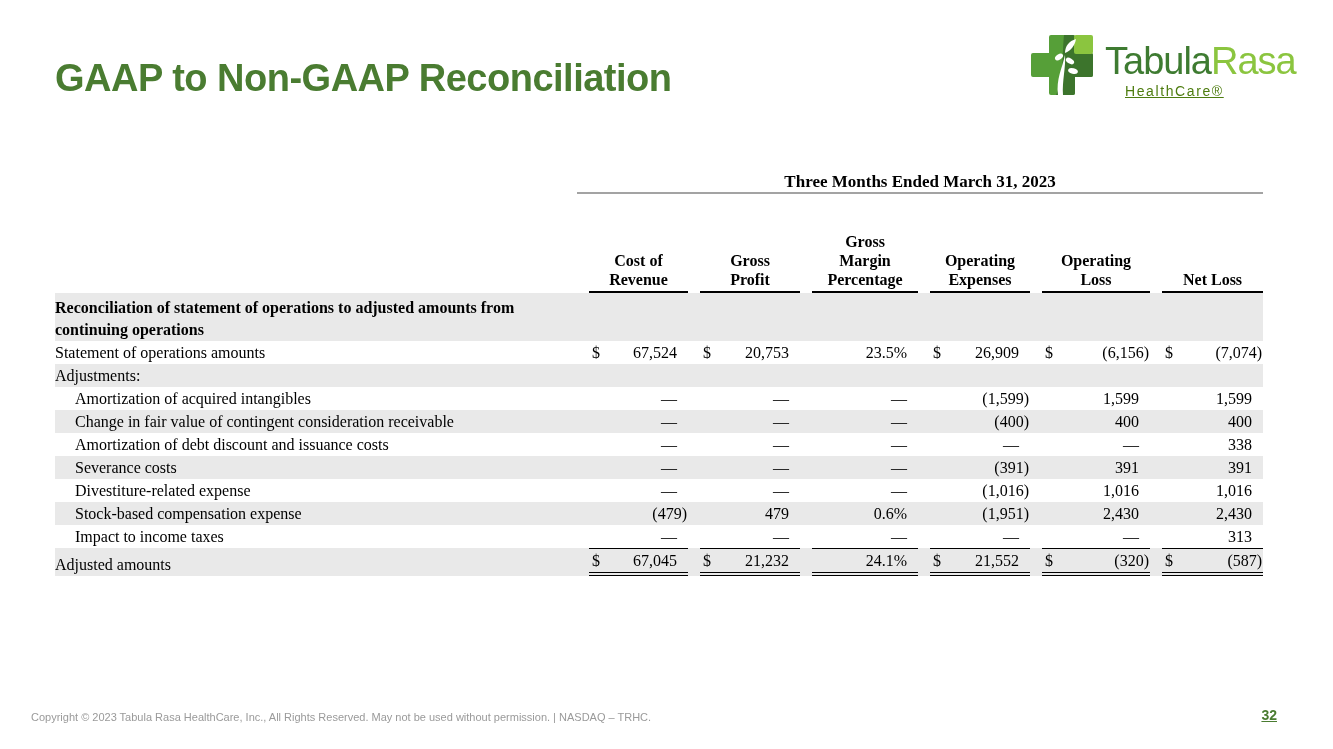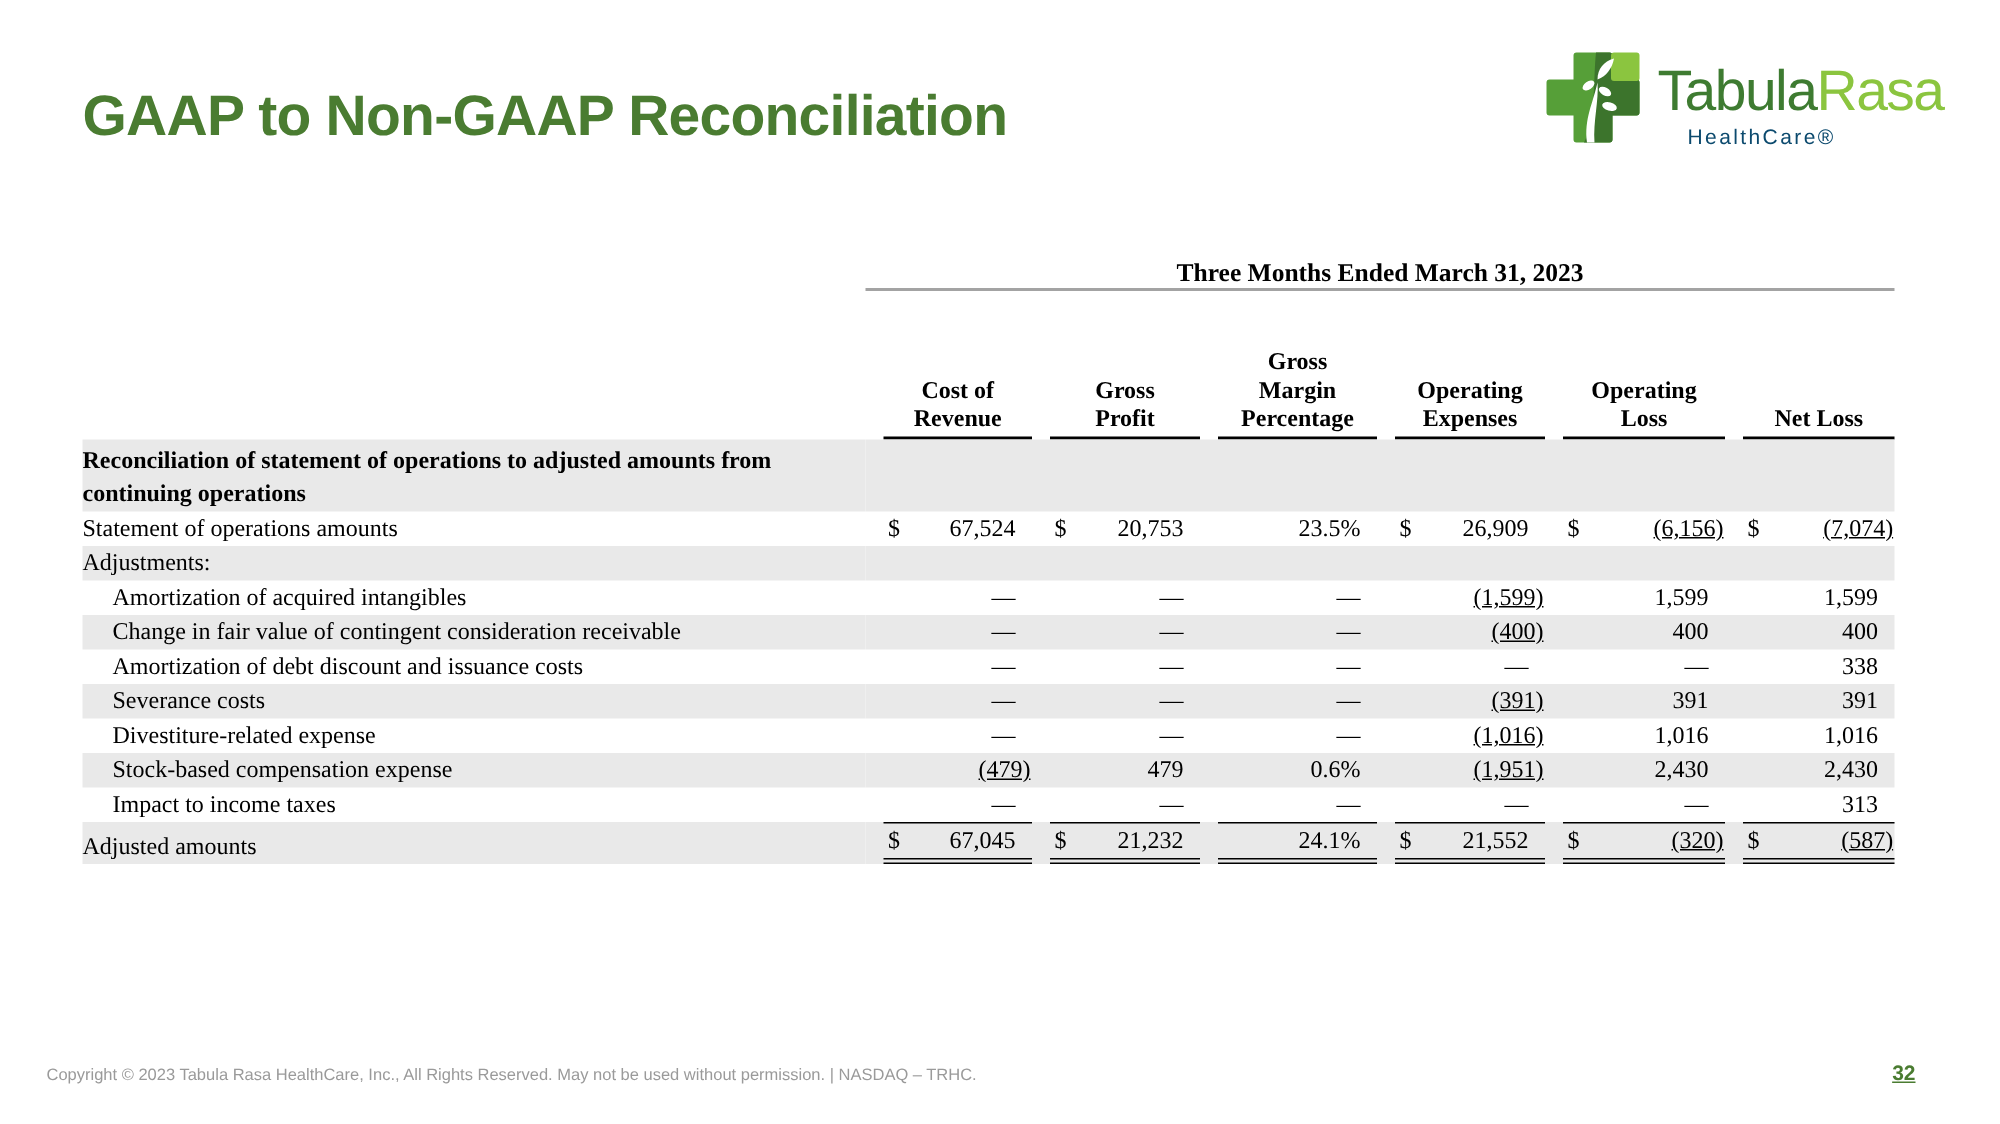--- a/index.html
+++ b/index.html
@@ -13,21 +13,21 @@
     font-size:38px;font-weight:bold;color:#4a7c31;line-height:44px;
     letter-spacing:-0.5px;
   }
   
   .logo{position:absolute;left:1028px;top:31px;display:flex;align-items:flex-end;}
   .logo-mark{width:68px;height:68px;flex:0 0 auto;}
   .logo-text{margin-left:9px;padding-top:6px;}
   .brand{font-size:38px;line-height:40px;letter-spacing:-1px;white-space:nowrap;}
   .brand-primary{color:#3e7b31;}
   .brand-secondary{color:#8bc53f;}
-  .subbrand{font-size:14px;color:#0c4a6e;letter-spacing:1.6px;margin:2px 0 0 20px;}
+  .subbrand{font-size:14px;color:#4d7c0f;letter-spacing:1.6px;margin:2px 0 0 20px;text-decoration:underline;}
   
   table.fin{
     position:absolute;left:55px;top:166px;
     border-collapse:collapse;table-layout:fixed;width:1208px;
     font-family:"Liberation Serif",serif;font-size:16px;color:#000;
   }
   table.fin td{padding:0;vertical-align:bottom;}
   tr.shaded{background:#e9e9e9;}
   td.label{text-align:left;padding:2px 0 3px 2px;line-height:22px;vertical-align:middle;}
   td.label.indent{padding-left:20px;}
@@ -45,21 +45,21 @@
   }
   .zone{margin-left:12px;}
   tr.body{height:20px;}
   tr.section{height:48px;}
   tr.total{height:26px;}
   tr.body td.num .zone{
     display:flex;align-items:baseline;line-height:20px;padding:2px 0 1px 0;min-height:20px;
   }
   .cur{flex:1;text-align:left;padding-left:3px;}
   .val{margin-left:auto;padding-right:11px;}
-  .val.paren{padding-right:1px;text-decoration:underline;}
+  .val.paren{padding-right:1px;}
   tr.total td.num .zone{border-top:1px solid #000;border-bottom:4px double #000;}
   
   .footer-text{
     position:absolute;left:31px;top:711px;font-size:11px;color:#9a9a9a;
   }
   .page-number{
     position:absolute;right:56px;top:707px;font-size:14px;font-weight:bold;color:#4a7c31;text-decoration:underline;
   }
 </style>
 </head>

